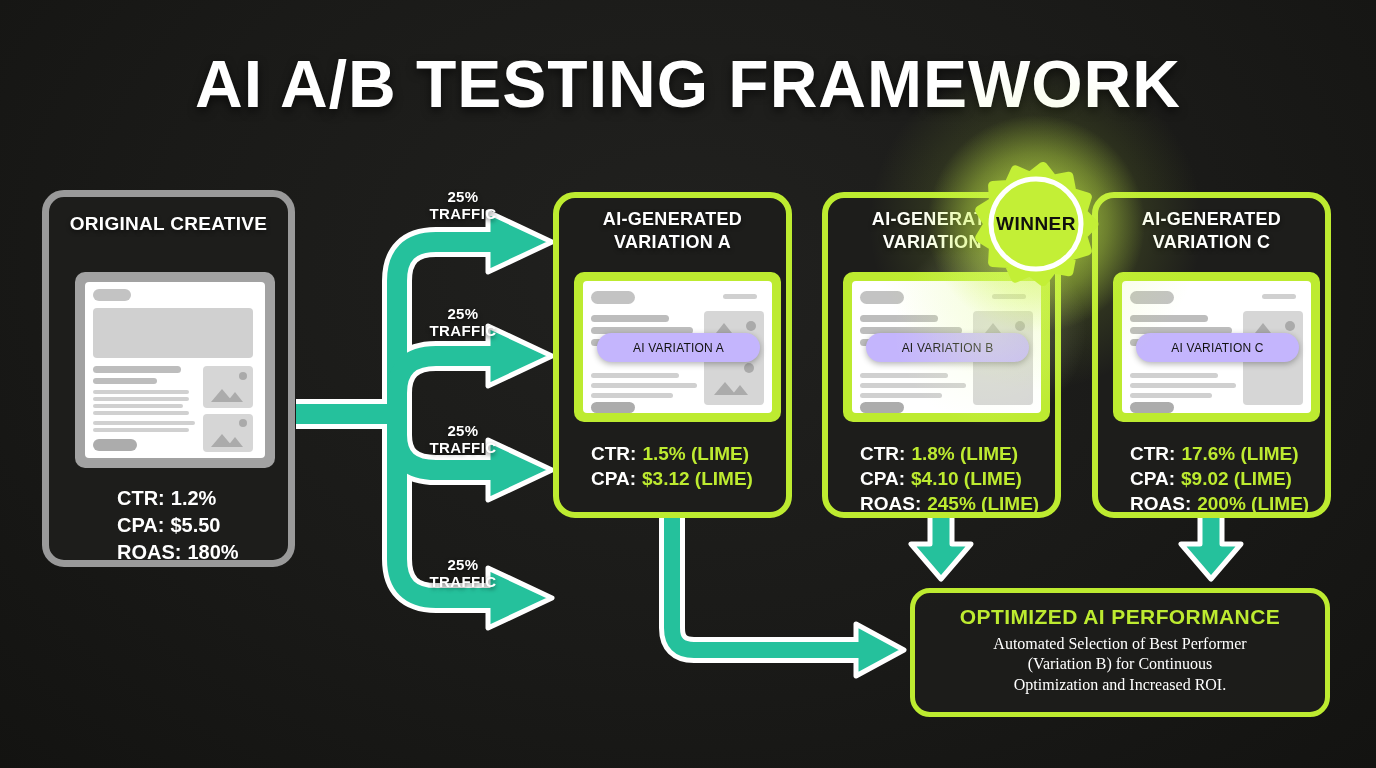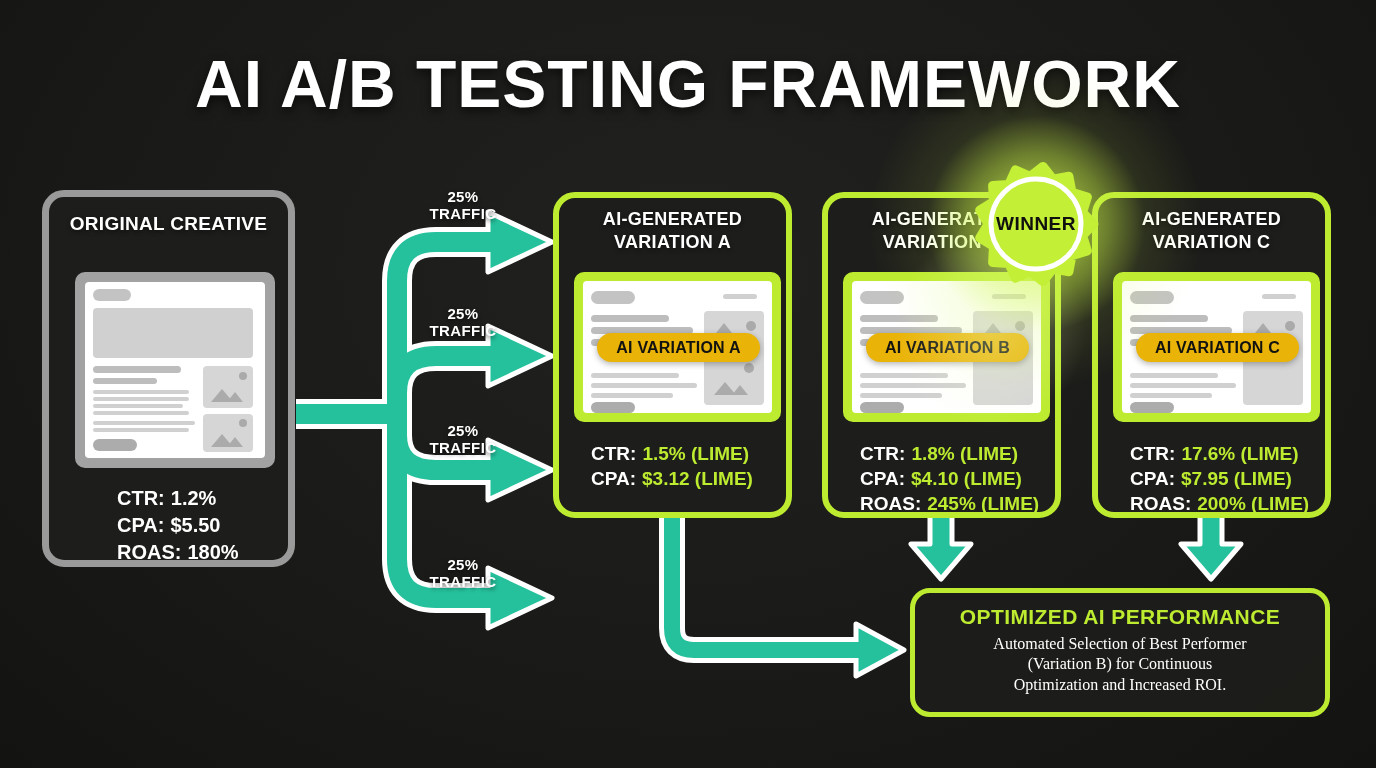--- a/index.html
+++ b/index.html
@@ -23,22 +23,22 @@
   .variation .mock{left:15px;top:74px;width:207px;height:150px;background:#bdeb30;padding:9px;}
   .mock-inner{position:relative;width:100%;height:100%;background:#fff;border-radius:4px;overflow:hidden;}
   .bar{position:absolute;background:#bdbdbd;border-radius:4px;}
   .bar.light{background:#d0d0d0;}
   .bar.pill{border-radius:8px;background:#c3c3c3;}
   .bar.dark{background:#acacac;}
   .img-ph{position:absolute;background:#d6d6d6;border-radius:4px;overflow:hidden;}
   .ph-circle{position:absolute;width:10px;height:10px;border-radius:50%;background:#aaa;}
   .ph-tri{position:absolute;width:0;height:0;border-left:11px solid transparent;border-right:11px solid transparent;border-bottom:13px solid #ababab;}
   .ph-tri.small{border-left-width:8px;border-right-width:8px;border-bottom-width:10px;}
-  .overlay-pill{position:absolute;background:#eab308;border-radius:15px;color:#121210;font-weight:700;
-    font-size:16px;display:flex;align-items:center;justify-content:center;letter-spacing:.2px;
+  .overlay-pill{position:absolute;background:#c4b5fd;border-radius:15px;color:#121210;font-weight:400;
+    font-size:12px;display:flex;align-items:center;justify-content:center;letter-spacing:.2px;
     box-shadow:0 2px 6px rgba(0,0,0,.3);z-index:3;}
 
   .stats{position:absolute;color:#fff;}
   .control .stats{left:68px;top:288px;font-size:20px;line-height:27px;}
   .variation .stats{left:32px;top:243px;font-size:19px;line-height:25px;}
   .stat .lbl{font-weight:600;margin-right:6px;}
   .stat .val{font-weight:800;}
   .variation .stat .val{color:#bdeb30;}
 
   .traffic{position:absolute;left:413px;width:100px;text-align:center;color:#fff;font-weight:800;
@@ -235,21 +235,21 @@
         </div>
         <div class="overlay-pill" style="left:14px;top:52px;width:163px;height:29px">AI VARIATION C</div>
         <div class="bar light" style="left:8px;top:92px;width:88px;height:5px"></div>
         <div class="bar light" style="left:8px;top:102px;width:106px;height:5px"></div>
         <div class="bar light" style="left:8px;top:112px;width:82px;height:5px"></div>
         <div class="bar dark" style="left:8px;top:121px;width:44px;height:11px;border-radius:6px"></div>
       </div>
     </div>
     <div class="stats">
       <div class="stat"><span class="lbl">CTR:</span><span class="val">17.6% (LIME)</span></div>
-      <div class="stat"><span class="lbl">CPA:</span><span class="val">$7.95 (LIME)</span></div>
+      <div class="stat"><span class="lbl">CPA:</span><span class="val">$9.02 (LIME)</span></div>
       <div class="stat"><span class="lbl">ROAS:</span><span class="val">200% (LIME)</span></div>
     </div>
   </div>
 
   <div class="result">
     <div class="result-title">OPTIMIZED AI PERFORMANCE</div>
     <div class="result-body">
       <div>Automated Selection of Best Performer</div>
       <div>(Variation B) for Continuous</div>
       <div>Optimization and Increased ROI.</div>

